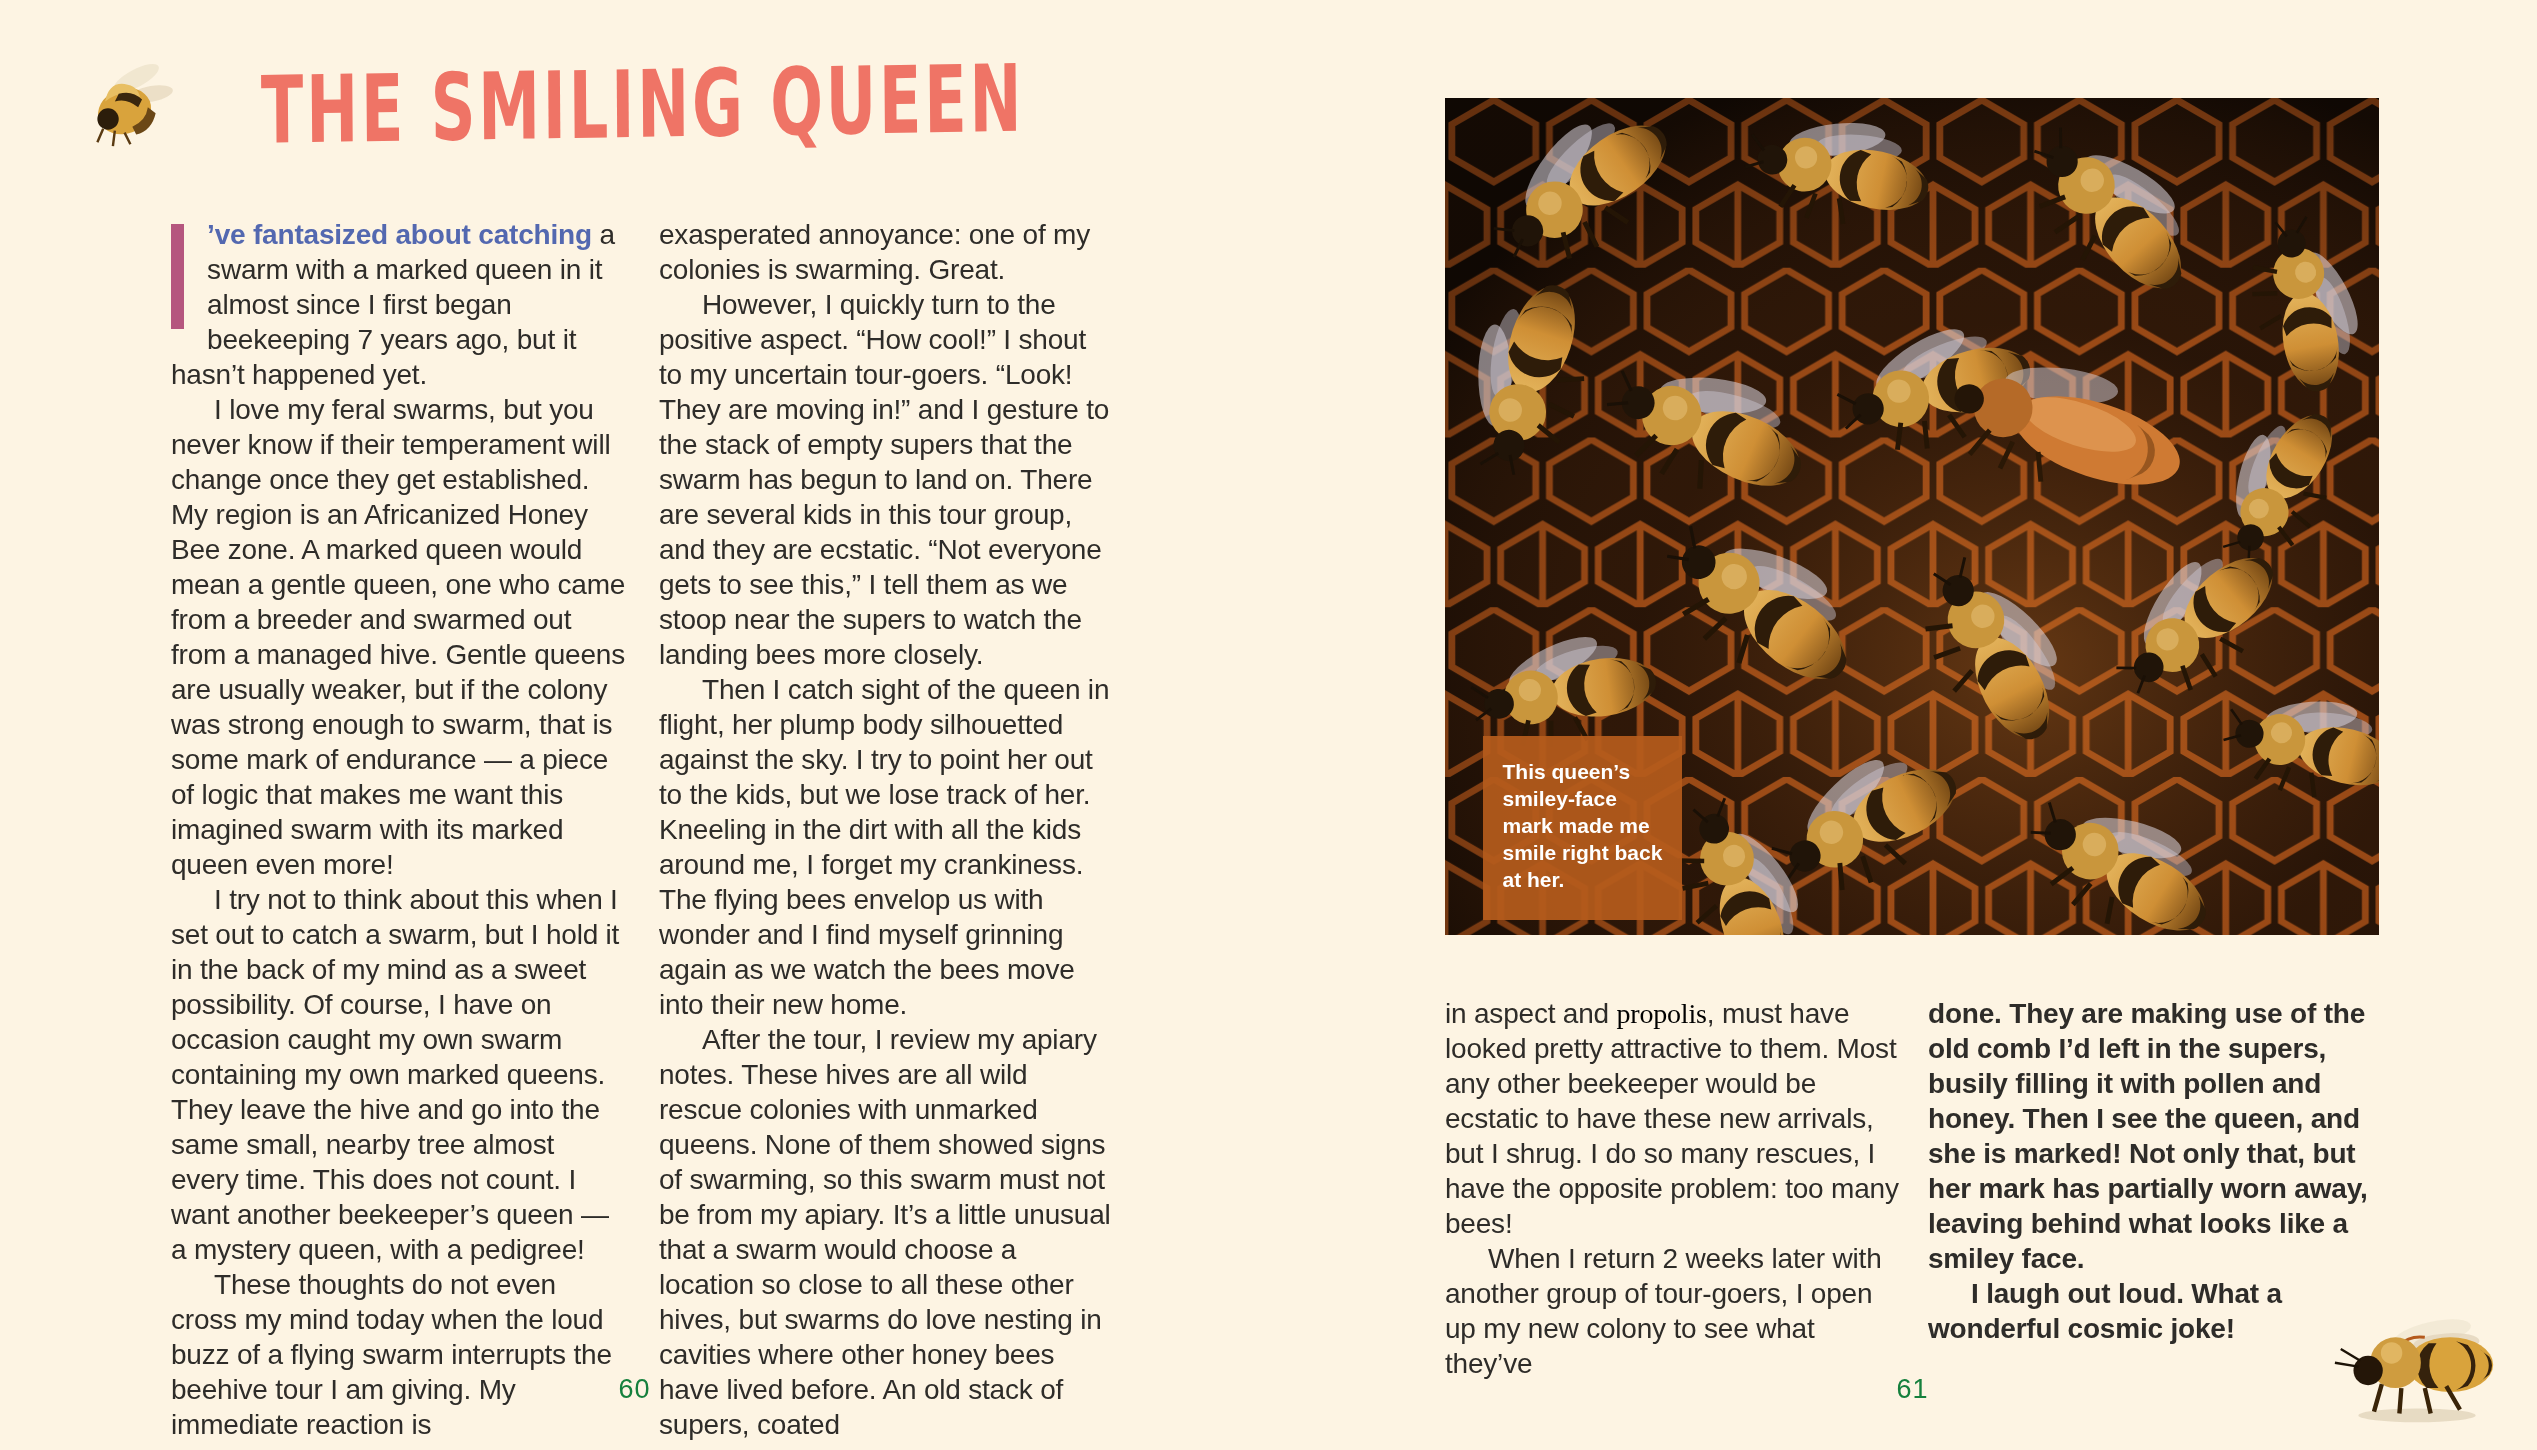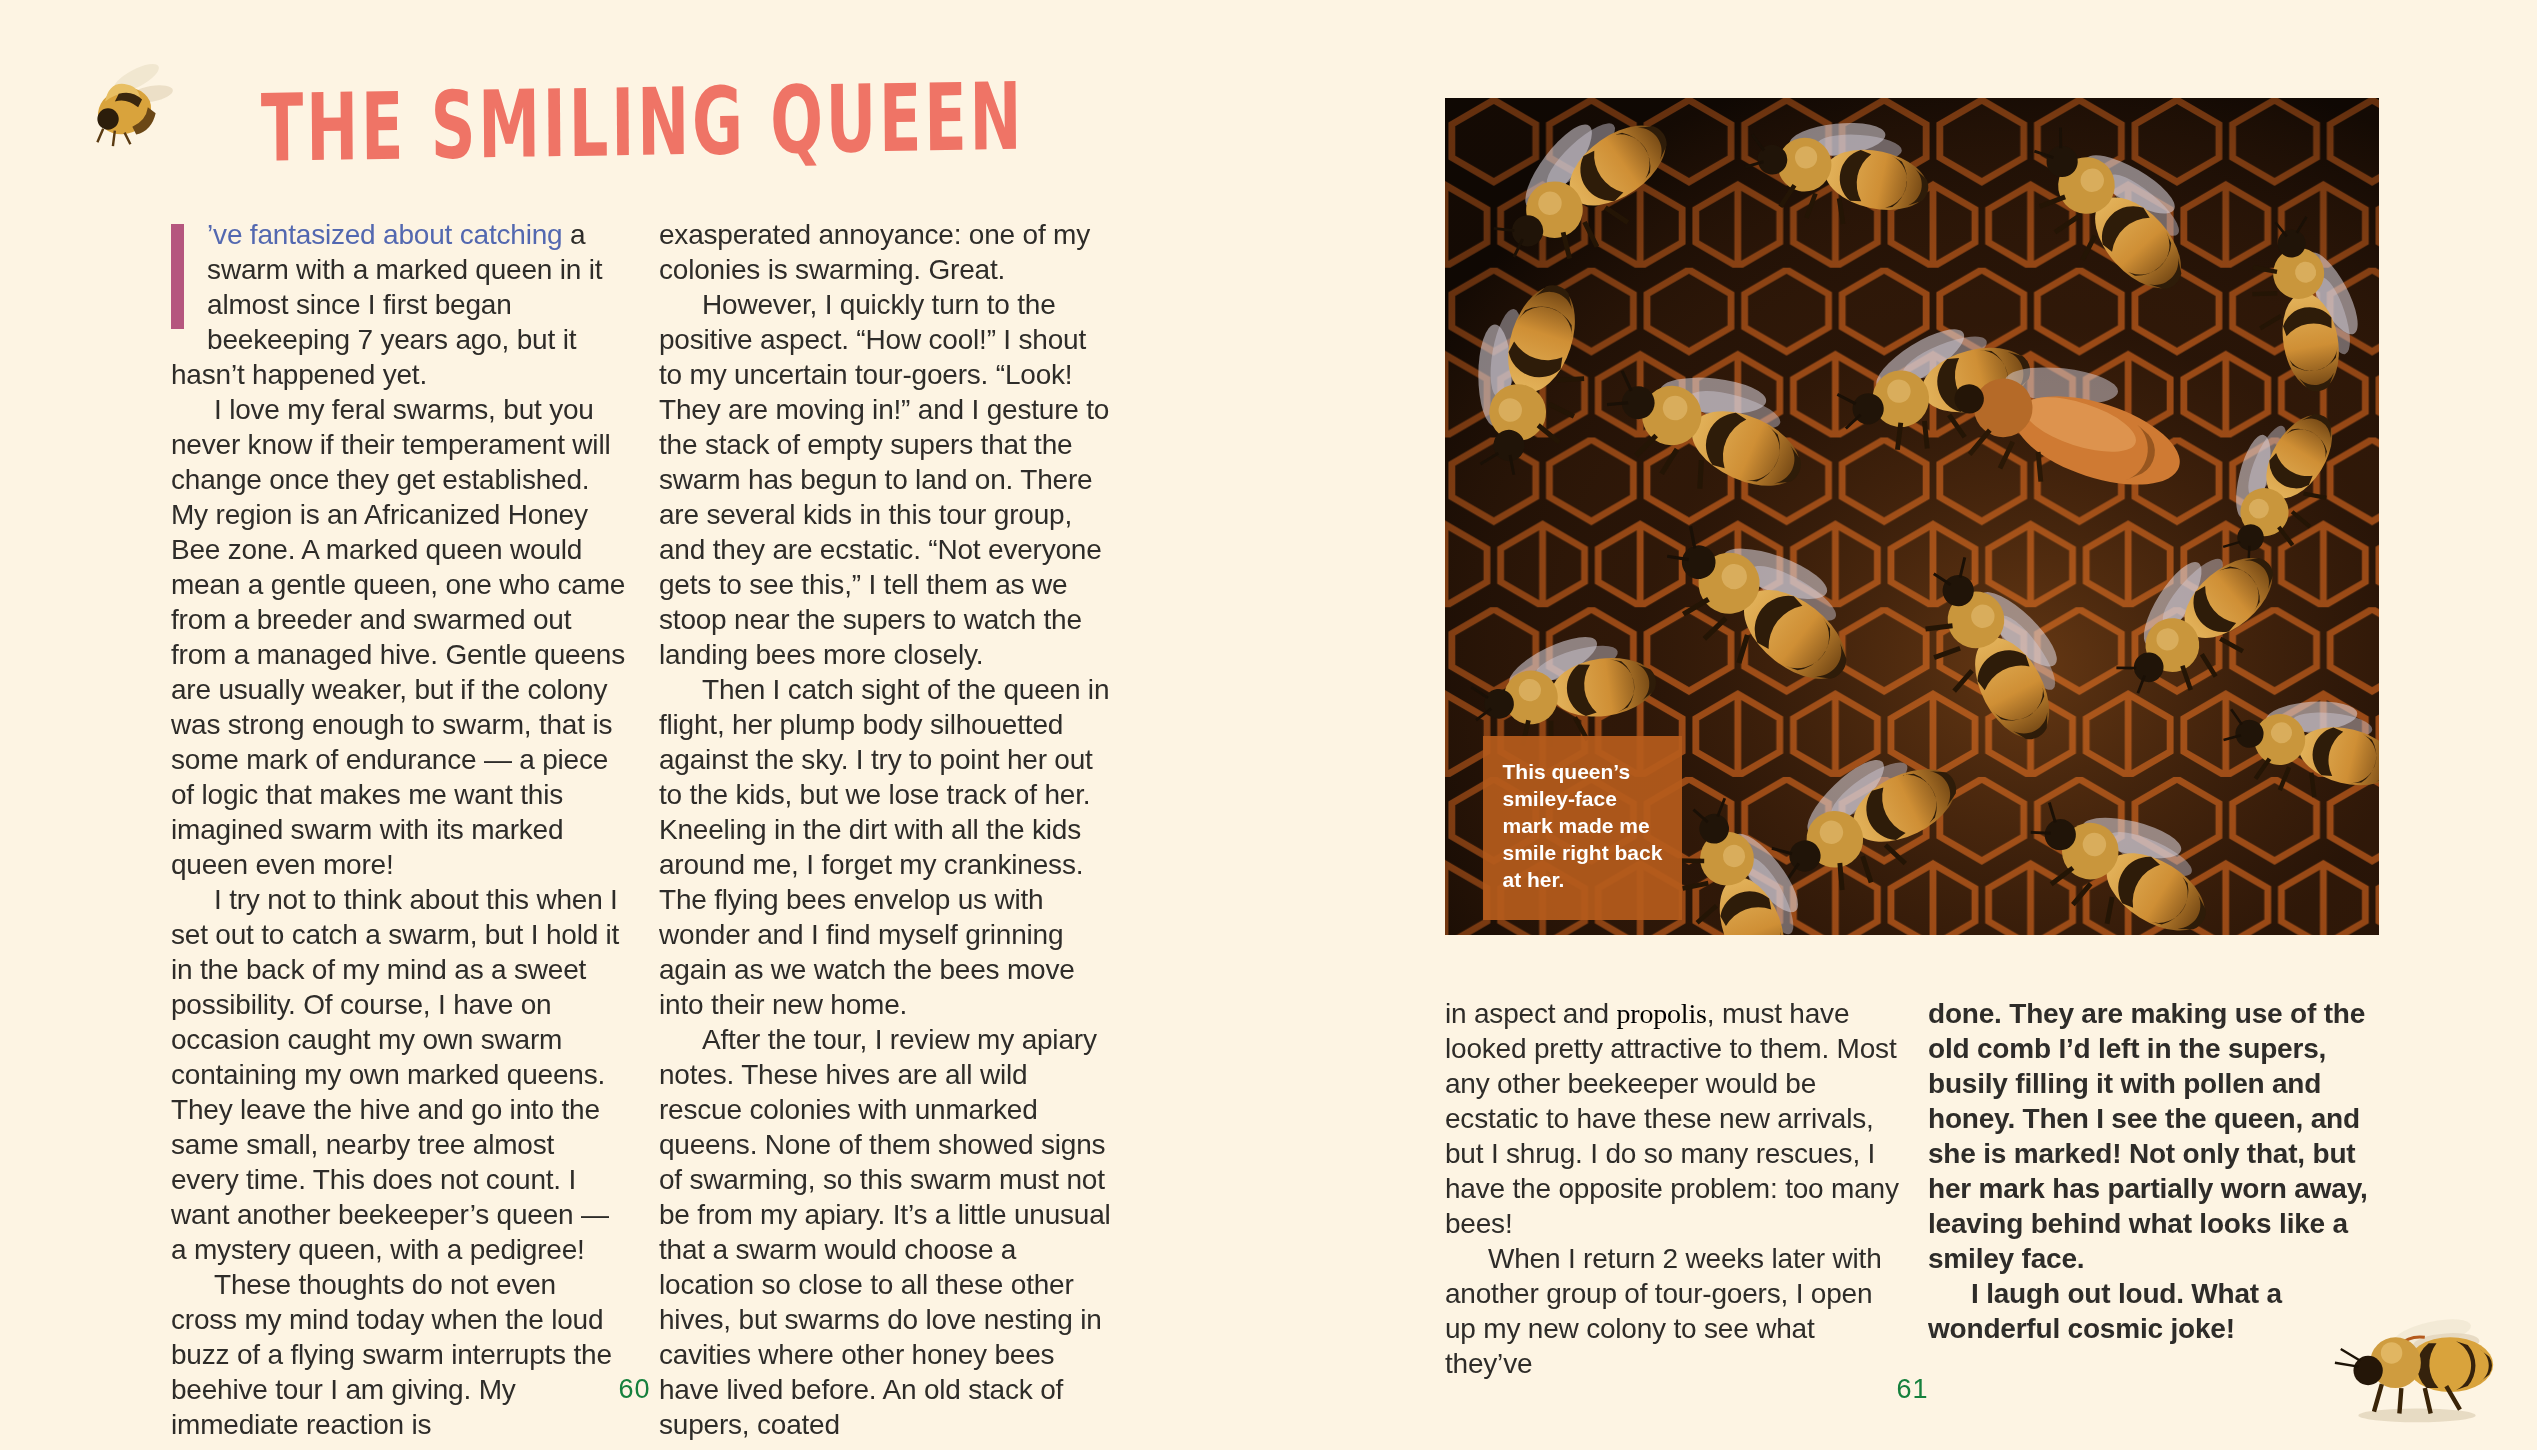--- a/index.html
+++ b/index.html
@@ -12,37 +12,37 @@
   
   .col{
     position:absolute;width:455px;
     font-size:28px;line-height:35px;letter-spacing:-0.2px;
     text-align:left;
   }
   .col p{margin:0;}
   .col p.indent{text-indent:43px;}
   
   .title-wrap{
-    position:absolute;left:171px;top:86px;width:943px;
+    position:absolute;left:171px;top:68px;width:943px;
     text-align:center;
   }
   .title{
     display:inline-block;
     font-family:"DejaVu Sans", sans-serif;
     font-weight:bold;font-size:62px;letter-spacing:2.9px;
     color:#ef7466;
     transform:scaleY(1.5) rotate(-0.6deg);transform-origin:center;
     white-space:nowrap;
   }
   
   .dropcap-bar{
     float:left;width:12.7px;height:105px;background:#b5567e;
     margin:6.8px 23.4px 0 0;
   }
-  .leadin{font-weight:normal;color:#5368b0;}
+  .leadin{font-weight:bold;color:#5368b0;}
   
   .glossary{color:#000000;font-family:Liberation Serif, serif;}
   
   .photo{
     position:absolute;left:1445px;top:98px;width:934px;height:837px;
     background:#f9a8d4;
   }
   .photo svg{position:absolute;left:0;top:0;width:100%;height:100%;display:block;}
   .caption-box{
     position:absolute;left:38px;top:638px;width:160px;height:141px;

